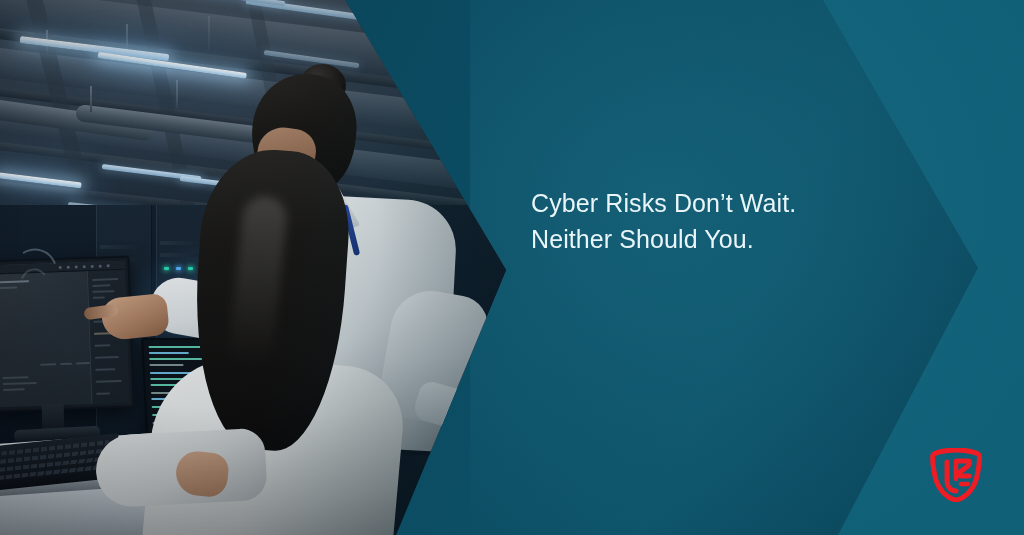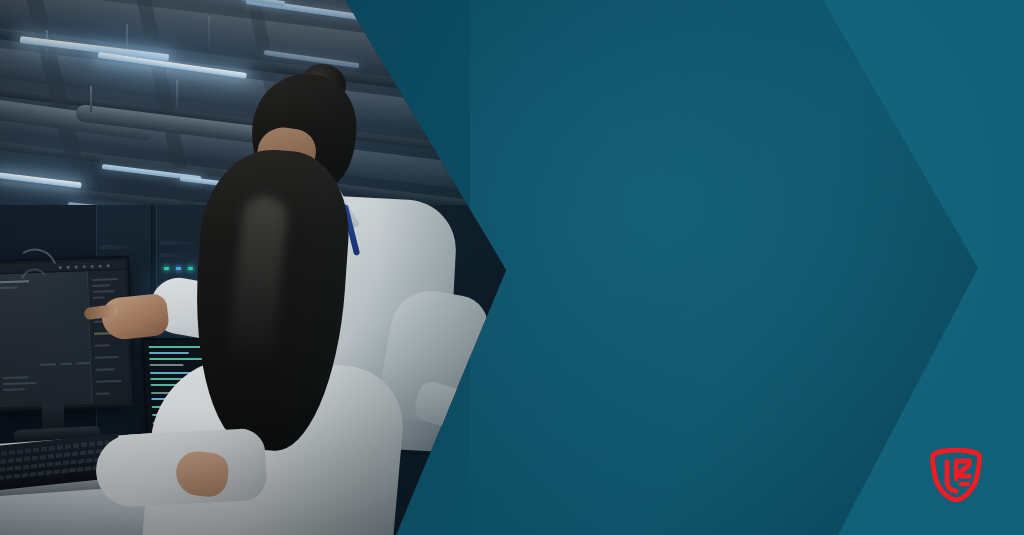--- a/index.html
+++ b/index.html
@@ -580,20 +580,22 @@
       <div class="pA-hair-sheen"></div>
       <div class="pA-arm"></div>
       <div class="pA-hand"></div>
 
       <div class="photo-shade"></div>
       <div class="photo-vignette"></div>
     </div>
   </div>
 
   <div class="copy">
+    <div class="subhead">Cyber Risks Don’t Wait.
+Neither Should You.</div>
   </div>
 
   <div class="logo">
     <svg viewBox="0 0 52 54" aria-hidden="true">
       <path d="M26 2 C38 2 48 5 49 7 C50 9 49 22 46 32 C42 44 33 51 26 52 C19 51 10 44 6 32 C3 22 2 9 3 7 C4 5 14 2 26 2 Z" fill="none" stroke="#ee1c24" stroke-width="5" stroke-linejoin="round"></path>
       <path d="M17 14 L17 32 C17 39 21 43 26 43" fill="none" stroke="#ee1c24" stroke-width="5" stroke-linecap="round" stroke-linejoin="round"></path>
       <path d="M26 13 L26 31" fill="none" stroke="#ee1c24" stroke-width="4.5" stroke-linecap="round"></path>
       <path d="M27 13 L38 13 C40 13 40 16 38 18 L30 24 C28 26 29 28 31 28 L39 28" fill="none" stroke="#ee1c24" stroke-width="5" stroke-linecap="round" stroke-linejoin="round"></path>
       <path d="M31 36 L38 36" fill="none" stroke="#ee1c24" stroke-width="4.5" stroke-linecap="round"></path>
     </svg>

